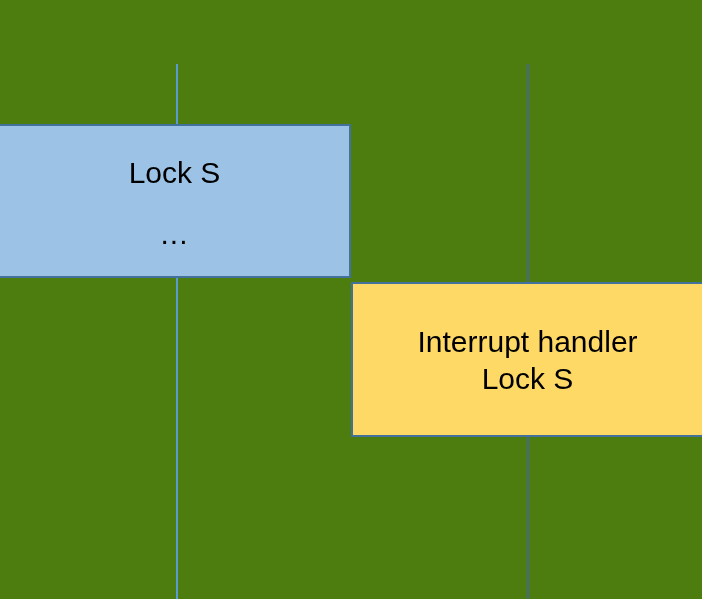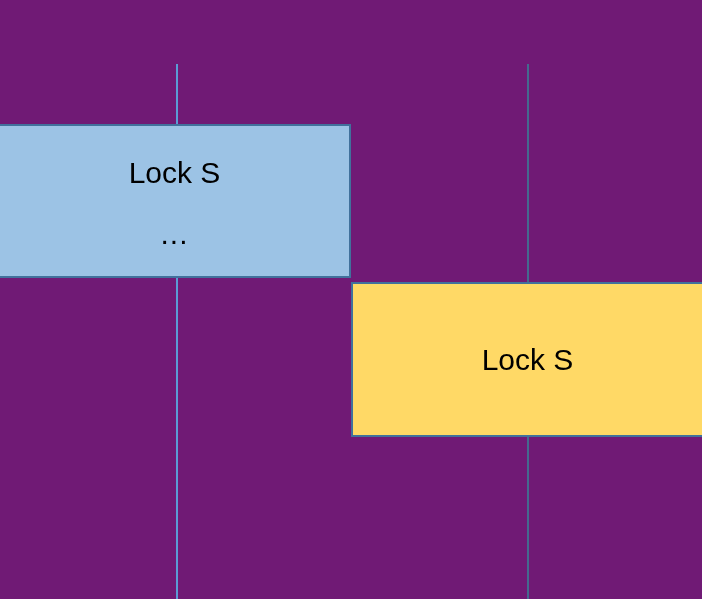--- a/index.html
+++ b/index.html
@@ -10,21 +10,21 @@
   body {
     width: 702px;
     height: 599px;
     overflow: hidden;
     font-family: "Liberation Sans", sans-serif;
   }
   #canvas {
     position: relative;
     width: 702px;
     height: 599px;
-    background: #701a75;
+    background: #4d7c0f;
   }
 
   
   .timeline-line {
     position: absolute;
     width: 2px;
   }
   #line-left {
     left: 176px;
     top: 64px;
@@ -90,16 +90,17 @@
   <div class="timeline-line" id="line-left"></div>
 
   <div class="timeline-line" id="line-right"></div>
 
   <div class="box" id="box-thread">
     <span class="box-line line-main">Lock S</span>
     <span class="box-line line-ellipsis">...</span>
   </div>
 
   <div class="box" id="box-interrupt">
+    <span class="box-line">Interrupt handler</span>
     <span class="box-line">Lock S</span>
   </div>
 
 </div>
 
 </body></html>

